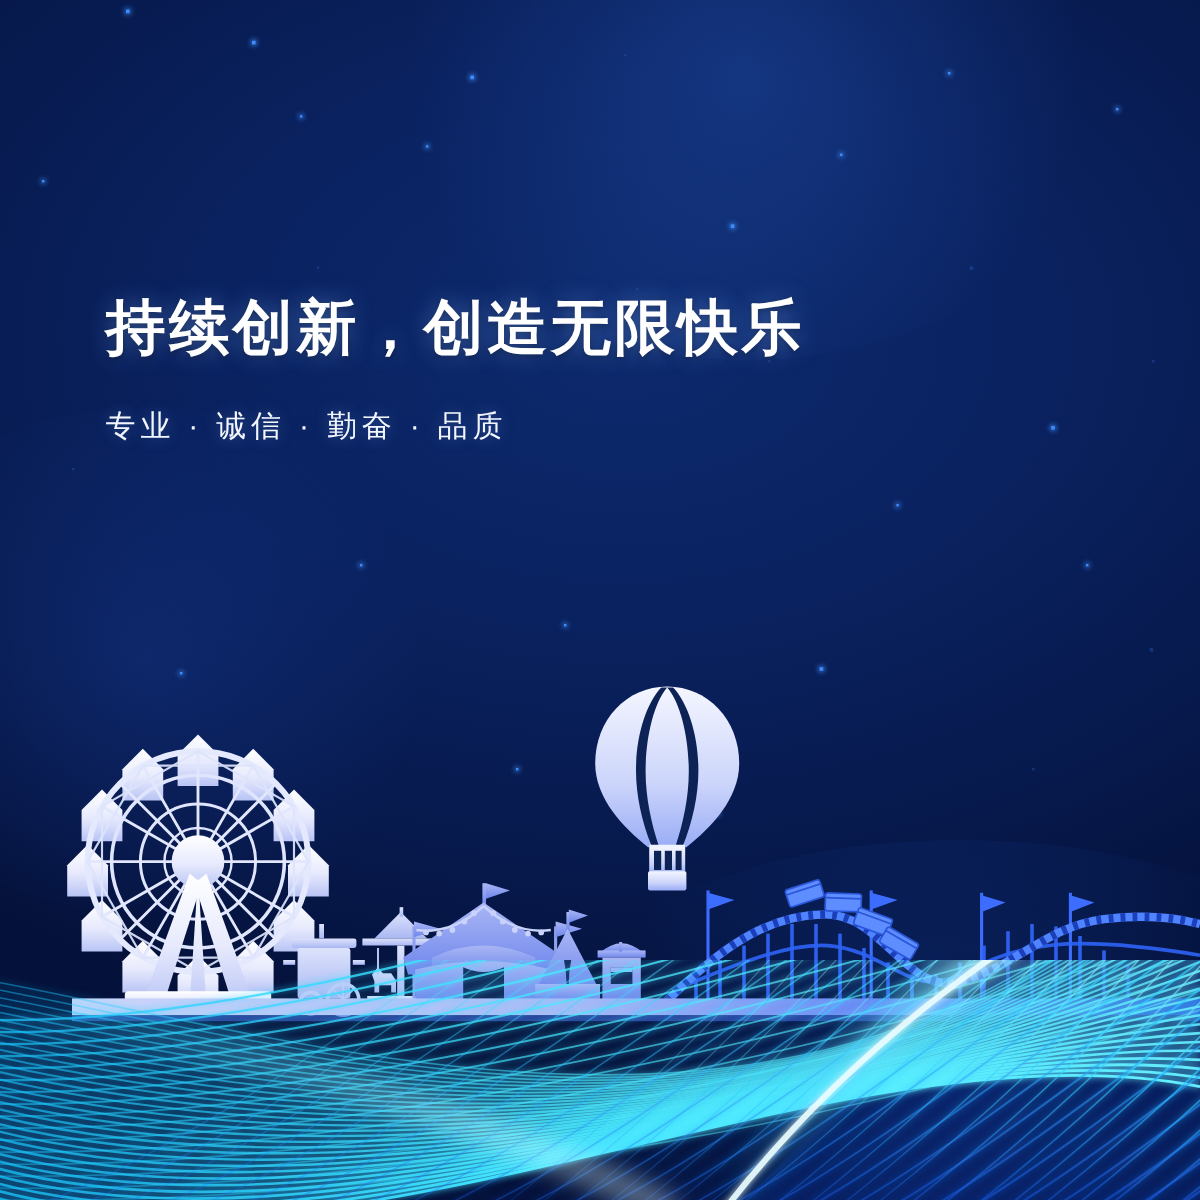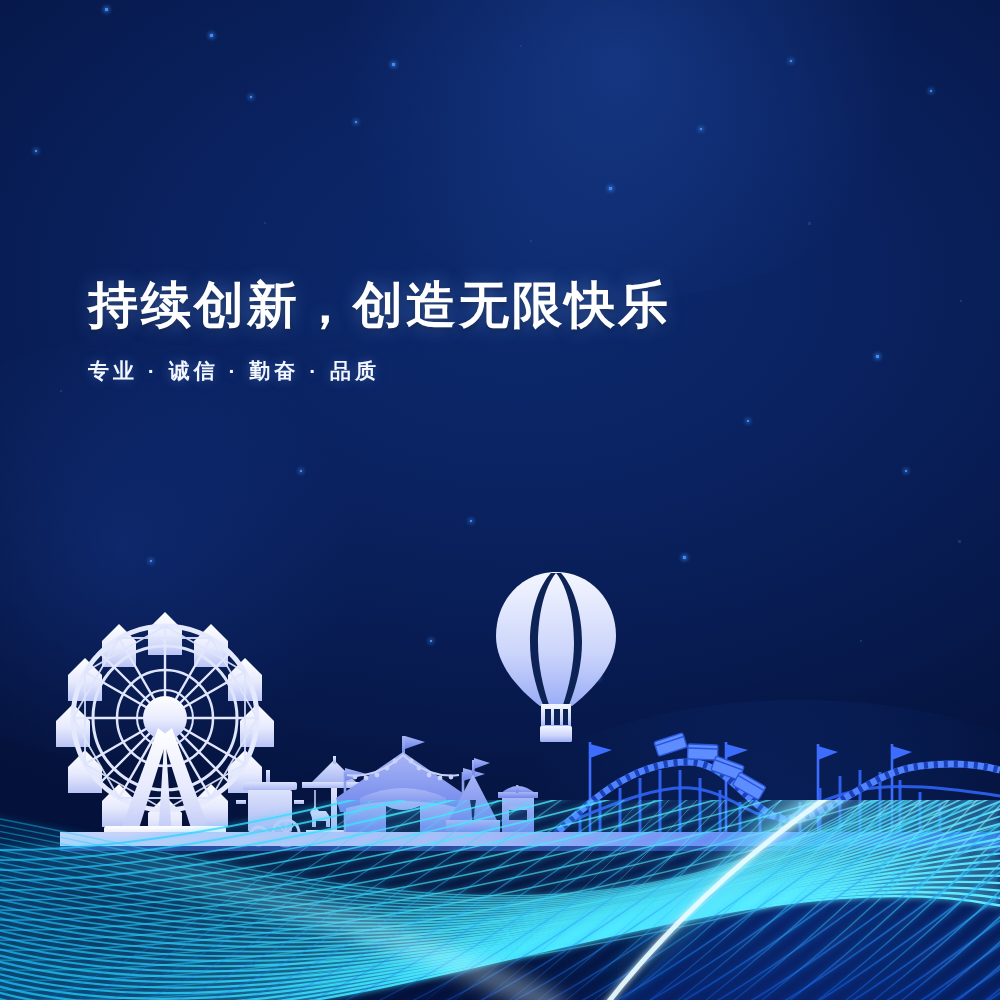--- a/index.html
+++ b/index.html
@@ -14,29 +14,29 @@
   }
 
   
   .star{position:absolute;background:#3a8cff;box-shadow:0 0 4px 1px rgba(70,150,255,.75);}
   .star.dim{background:#1f4fa8;box-shadow:none;opacity:.5;}
 
   
   .glow{position:absolute;border-radius:50%;pointer-events:none;}
 
   
-  #text-block{position:absolute;left:88px;top:278px;z-index:40;}
+  #text-block{position:absolute;left:88px;top:246px;z-index:40;}
   #headline{
     font-size:50px;font-weight:bold;color:#ffffff;letter-spacing:3px;
     line-height:1.1;white-space:nowrap;
     text-shadow:0 0 18px rgba(120,170,255,.45),0 2px 6px rgba(0,0,0,.45);
   }
   #subtitle{
-    margin-top:24px;
-    font-size:21px;font-weight:bold;color:#f2f6ff;letter-spacing:4px;
+    margin-top:37px;
+    font-size:25px;font-weight:normal;color:#f2f6ff;letter-spacing:4px;
     white-space:nowrap;
     text-shadow:0 0 12px rgba(120,170,255,.35);
   }
 
   
   .layer{position:absolute;left:0;top:0;width:1000px;height:1000px;}
   #skyline-layer{z-index:20;}
   #wave-layer{z-index:30;}
 </style>
 </head>

